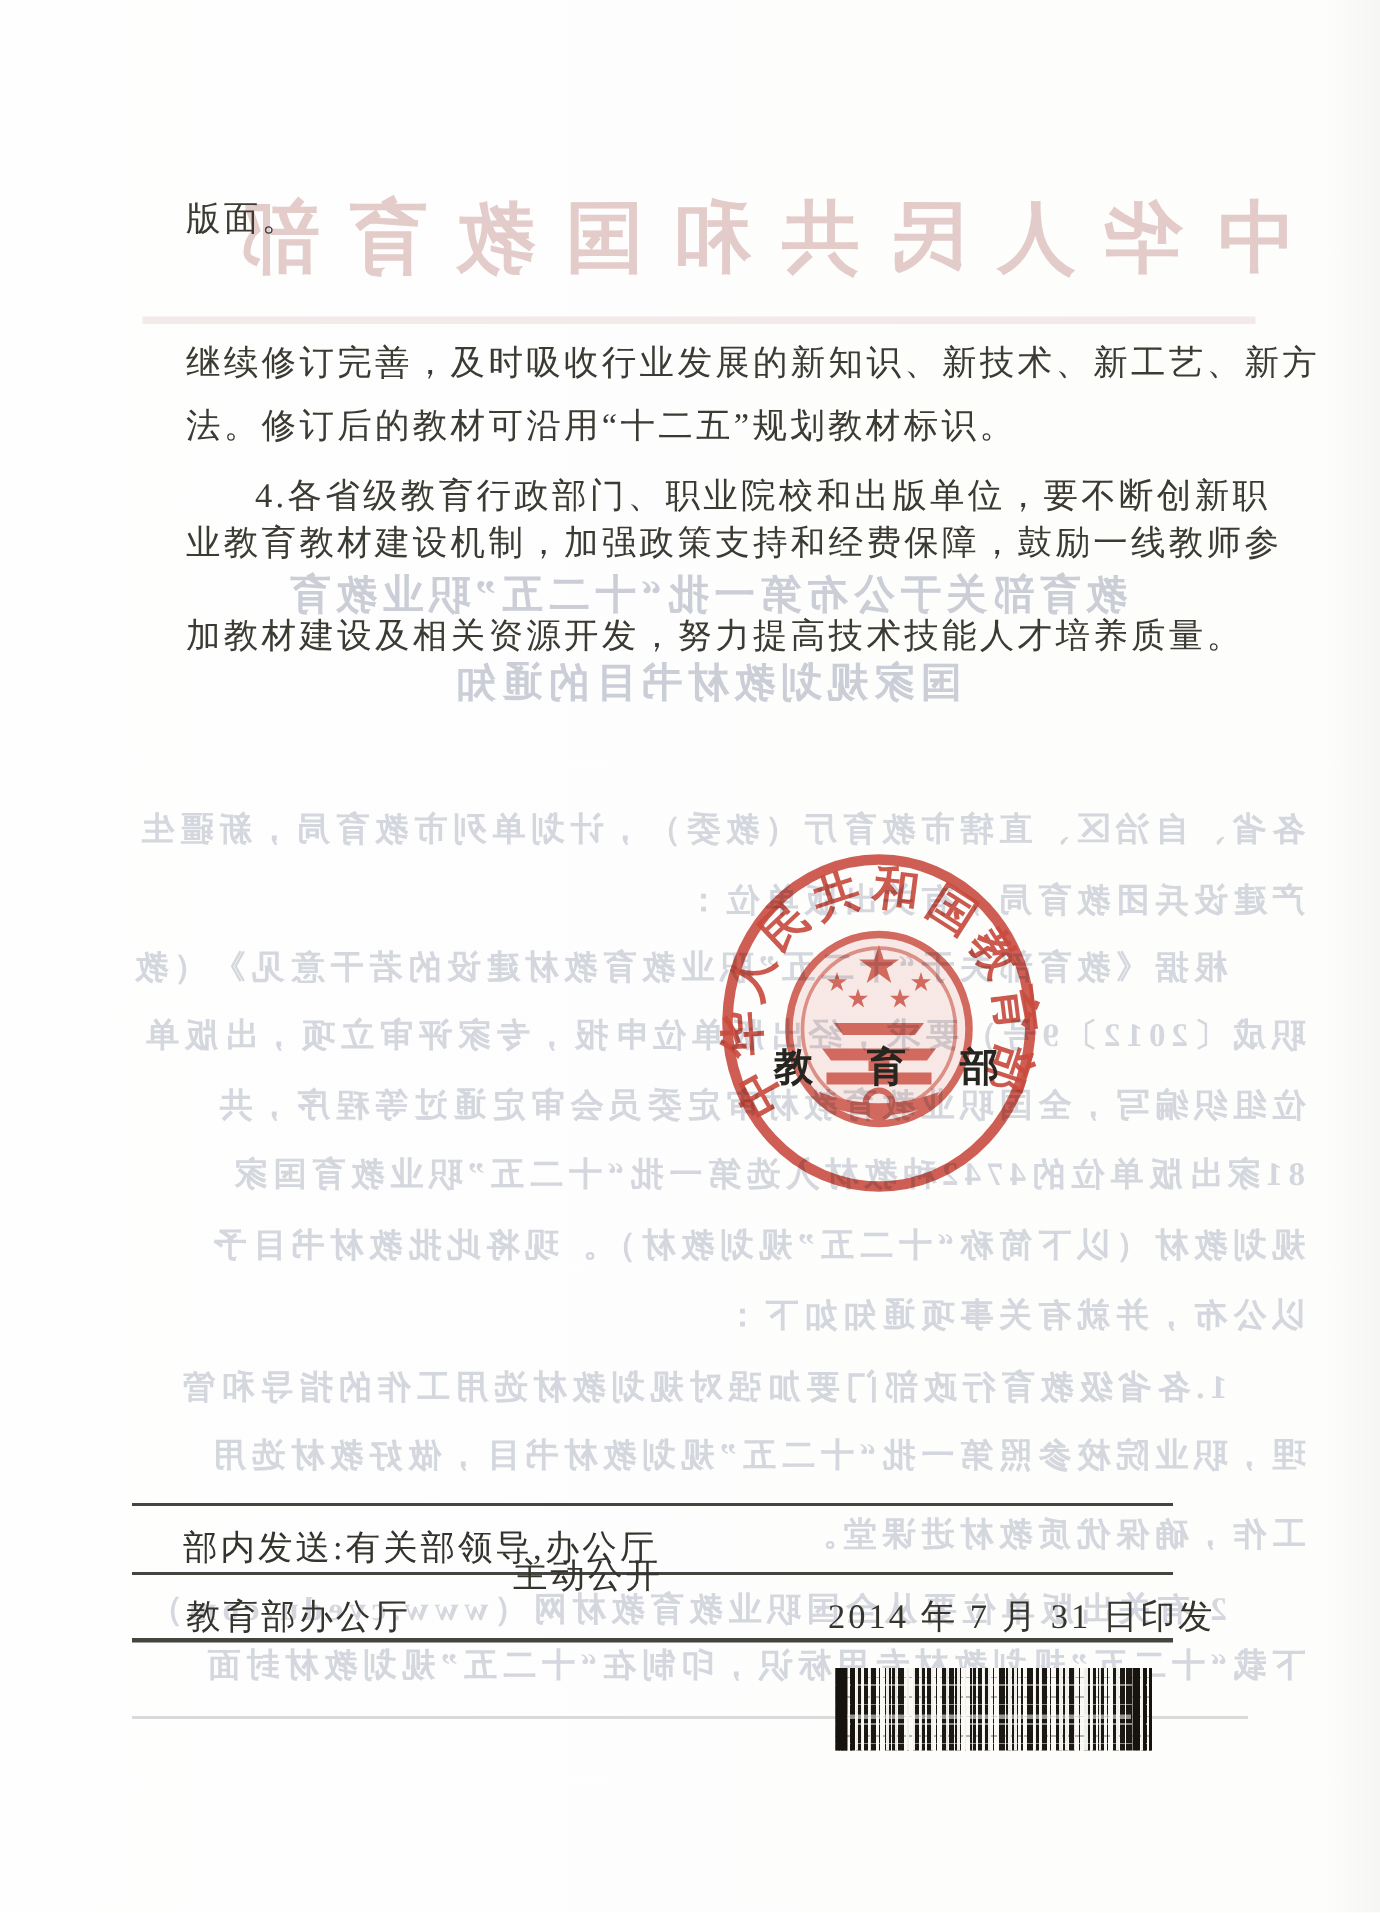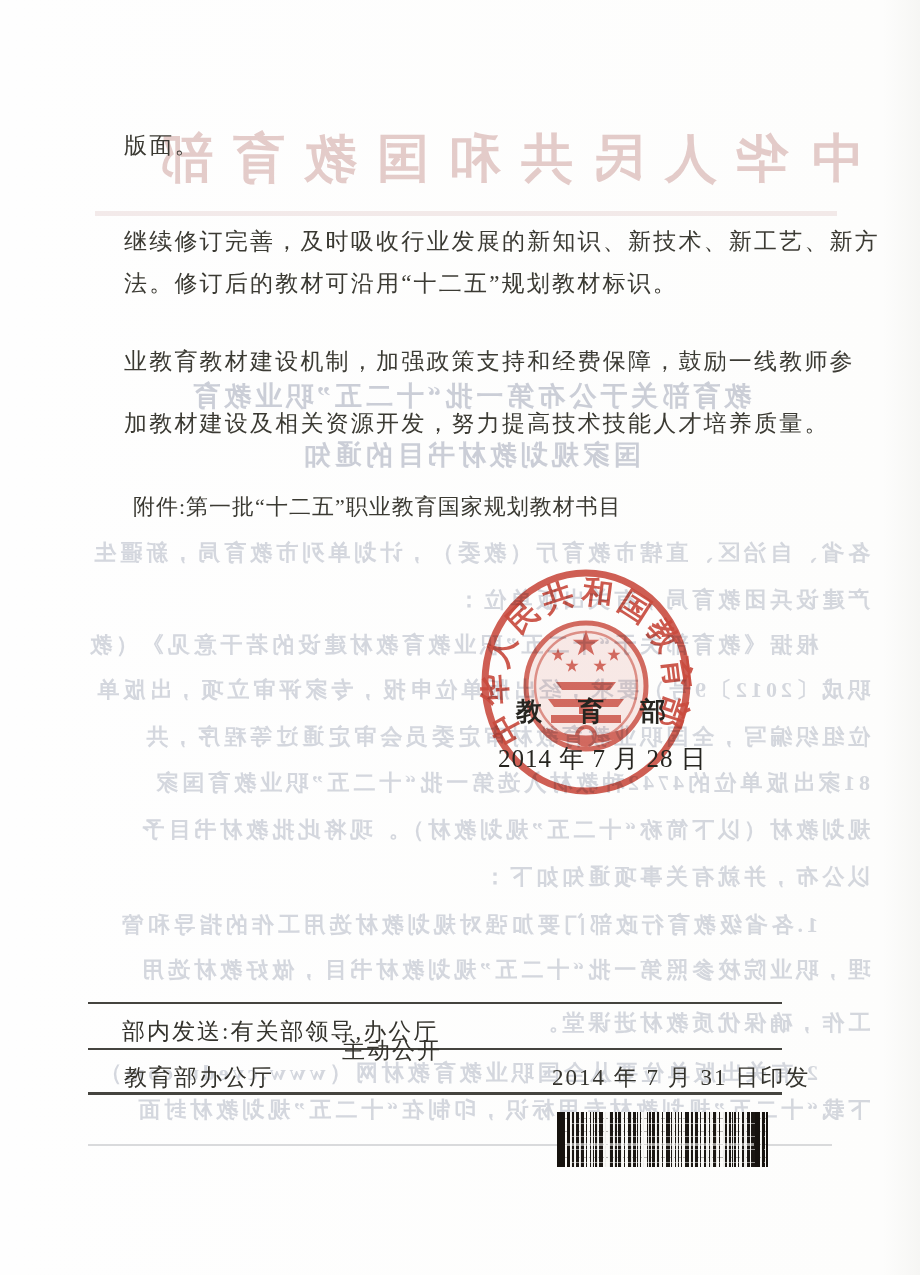--- a/index.html
+++ b/index.html
@@ -79,23 +79,23 @@
     <div class="bl-line" style="top:955px">理，职业院校参照第一批“十二五”规划教材书目，做好教材选用</div>
     <div class="bl-line" style="top:1008px">工作，确保优质教材进课堂。</div>
     <div class="bl-line" style="top:1058px">　　2.有关出版单位要从全国职业教育教材网（www.cvedu.com）</div>
     <div class="bl-line" style="top:1095px">下载“十二五”规划教材专用标识，印制在“十二五”规划教材封面</div>
     <div class="bl-footrule"></div>
   </div>
 
   <div class="fl" style="left:88px;top:130px">版面。</div>
   <div class="fl" style="left:88px;top:268px">法。修订后的教材可沿用“十二五”规划教材标识。</div>
   <div class="fl" style="left:88px;top:226px">继续修订完善，及时吸收行业发展的新知识、新技术、新工艺、新方</div>
+  <div class="fl" style="left:134px;top:315px">4.各省级教育行政部门、职业院校和出版单位，要不断创新职</div>
   <div class="fl" style="left:88px;top:346px">业教育教材建设机制，加强政策支持和经费保障，鼓励一线教师参</div>
   <div class="fl" style="left:88px;top:408px">加教材建设及相关资源开发，努力提高技术技能人才培养质量。</div>
-  <div class="attach">附件:第一批“十二五”职业教育国家规划教材书目</div>
 
   <svg class="seal-svg" viewBox="0 0 216 230">
     <defs>
       <path id="st" d="M0,-1 L0.225,-0.309 L0.951,-0.309 L0.363,0.118 L0.588,0.809 L0,0.382 L-0.588,0.809 L-0.363,0.118 L-0.951,-0.309 L-0.225,-0.309 Z"></path>
       <path id="ringPath" d="M 46,168 A 81,81 0 1 1 170,168" fill="none"></path>
     </defs>
     <ellipse cx="108" cy="114" rx="101" ry="109" fill="none" stroke="#c5392b" stroke-width="7" opacity="0.88"></ellipse>
     <text font-size="31" font-weight="bold" fill="#c5392b" opacity="0.9" font-family="Liberation Serif, DejaVu Serif, serif">
       <textPath href="#ringPath" startOffset="0" textLength="352" lengthAdjust="spacing">中华人民共和国教育部</textPath>
     </text>
@@ -109,21 +109,20 @@
       <use href="#st" transform="translate(136,87) scale(7)"></use>
       <path d="M78,114 L138,114 L132,122 L84,122 Z"></path>
       <path d="M70,131 L146,131 L140,139 L76,139 Z"></path>
       <rect x="101" y="139" width="14" height="7"></rect>
       <rect x="73" y="147" width="70" height="8"></rect>
       <path d="M68,160 Q108,175 148,160 L144,169 Q108,182 72,169 Z"></path>
       <circle cx="108" cy="168" r="9" fill="none" stroke="#c5392b" stroke-width="4"></circle>
     </g>
   </svg>
   <div class="issuer">教育部</div>
-  <div class="seal-date">2014 年 7 月 28 日</div>
 
   <div class="rule r1"></div>
   <div class="ft" style="left:122px;top:1016px">部内发送:有关部领导,办公厅</div>
   <div class="rule r2"></div>
   <div class="ft" style="left:124px;top:1062px">教育部办公厅</div>
   <div class="ft" style="left:342px;top:1035px">主动公开</div>
   <div class="ft" style="left:552px;top:1062px">2014 年 7 月 31 日印发</div>
   <div class="rule r3"></div>
 
   <div class="barcode">

